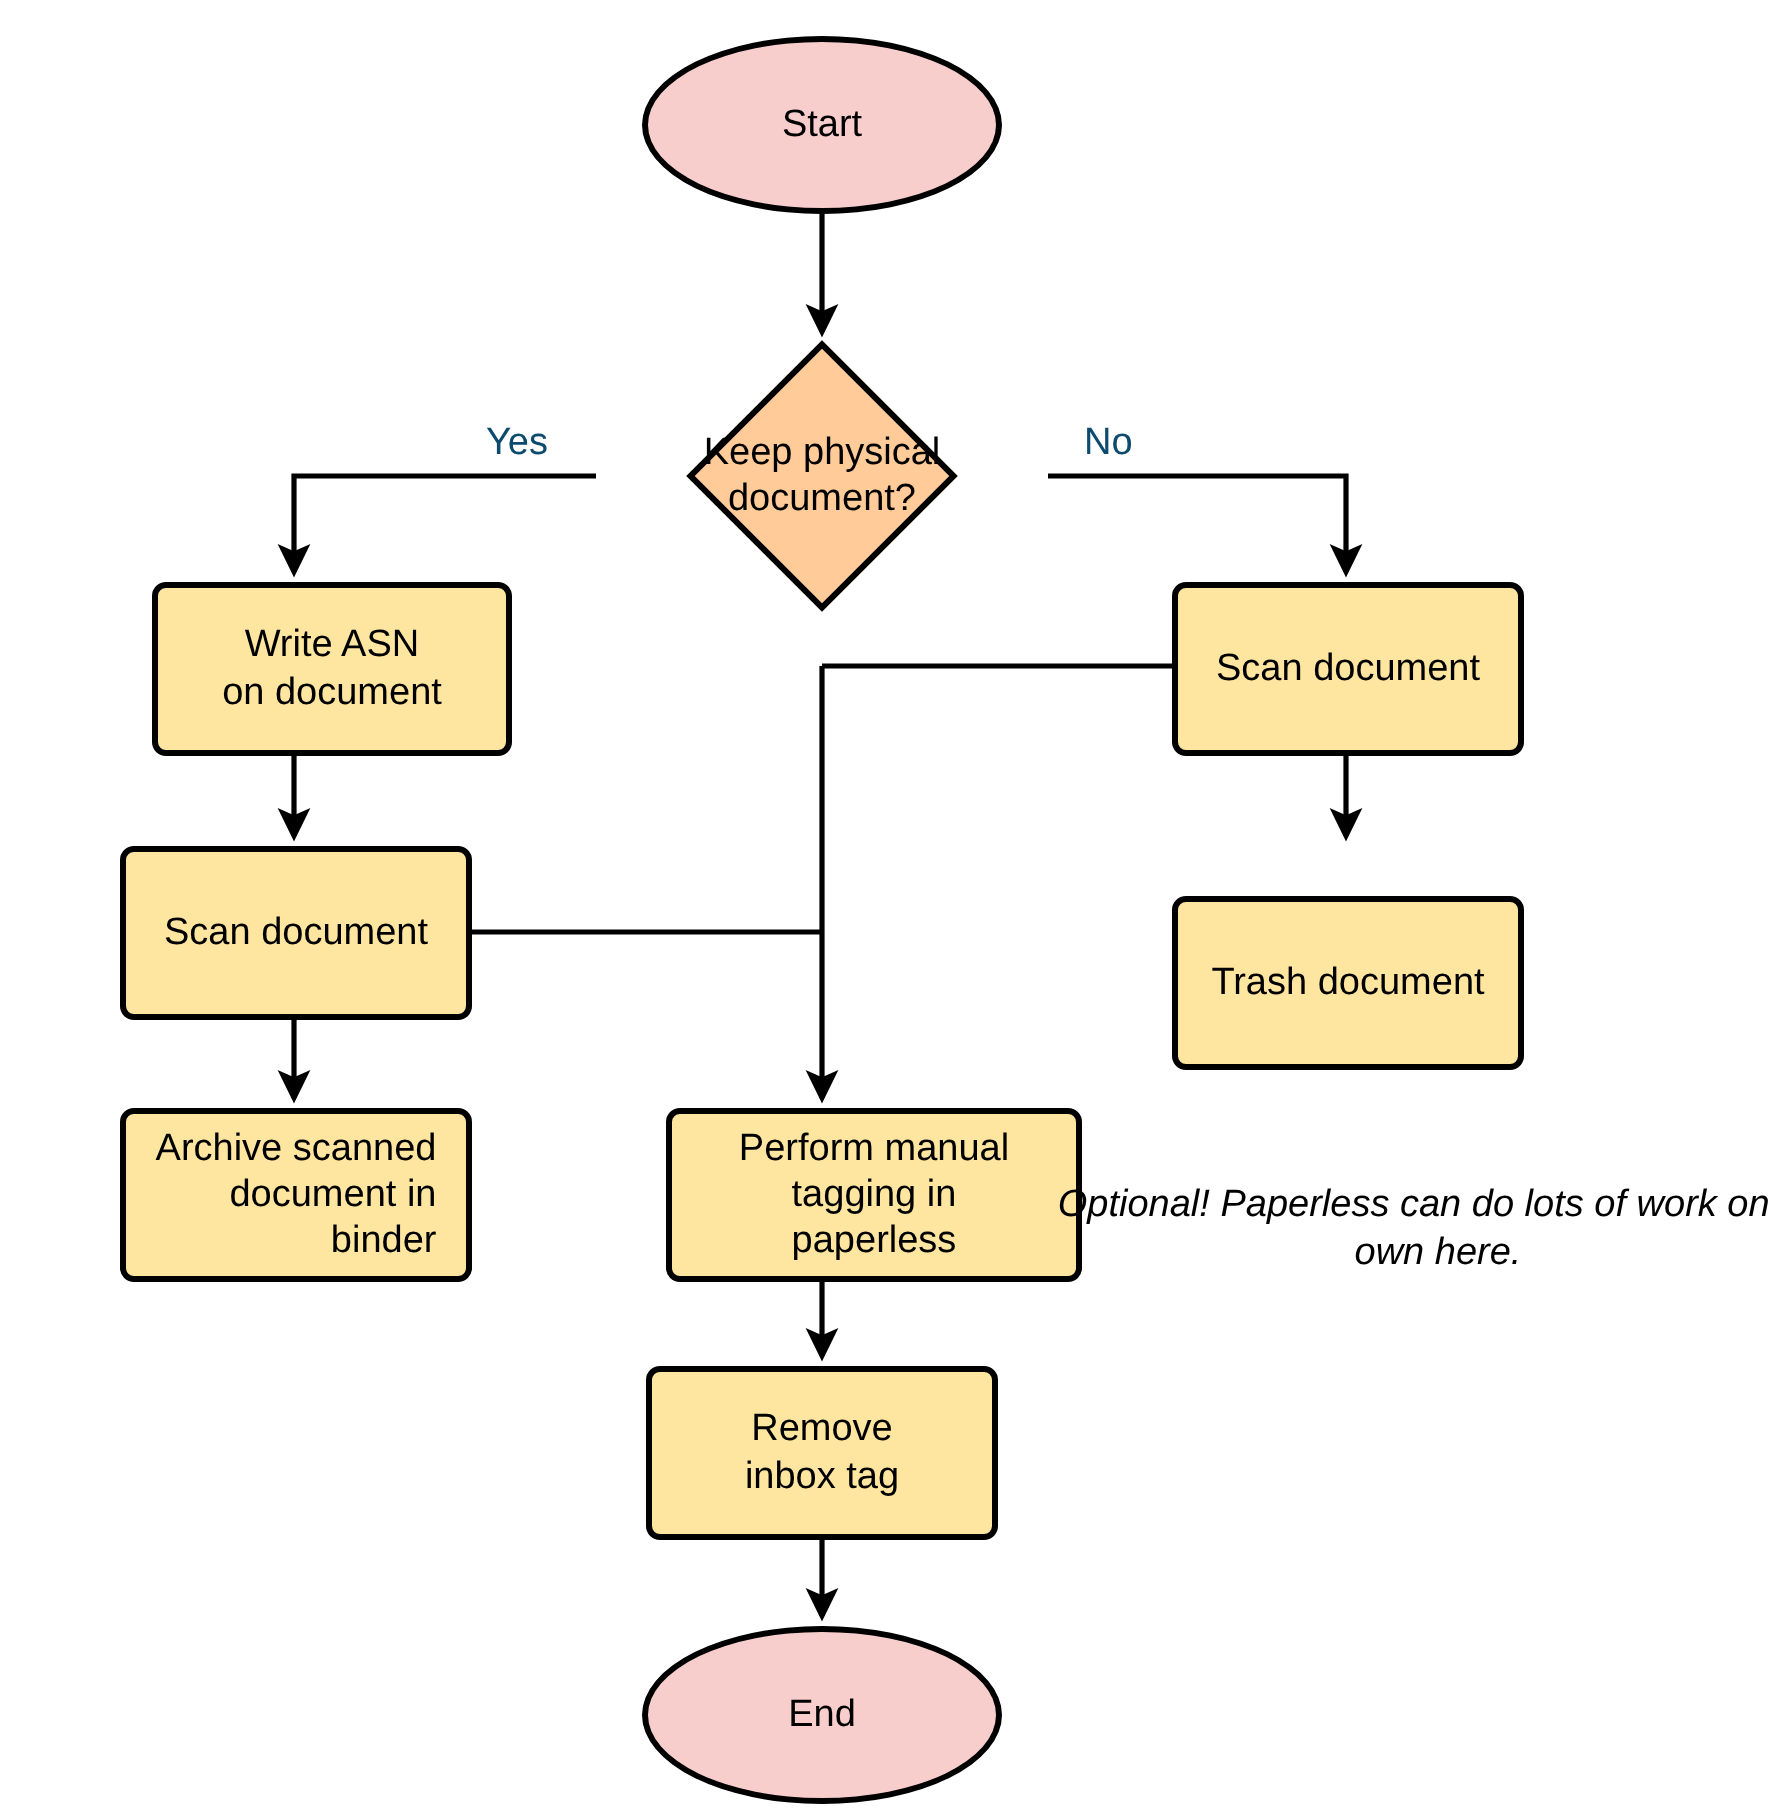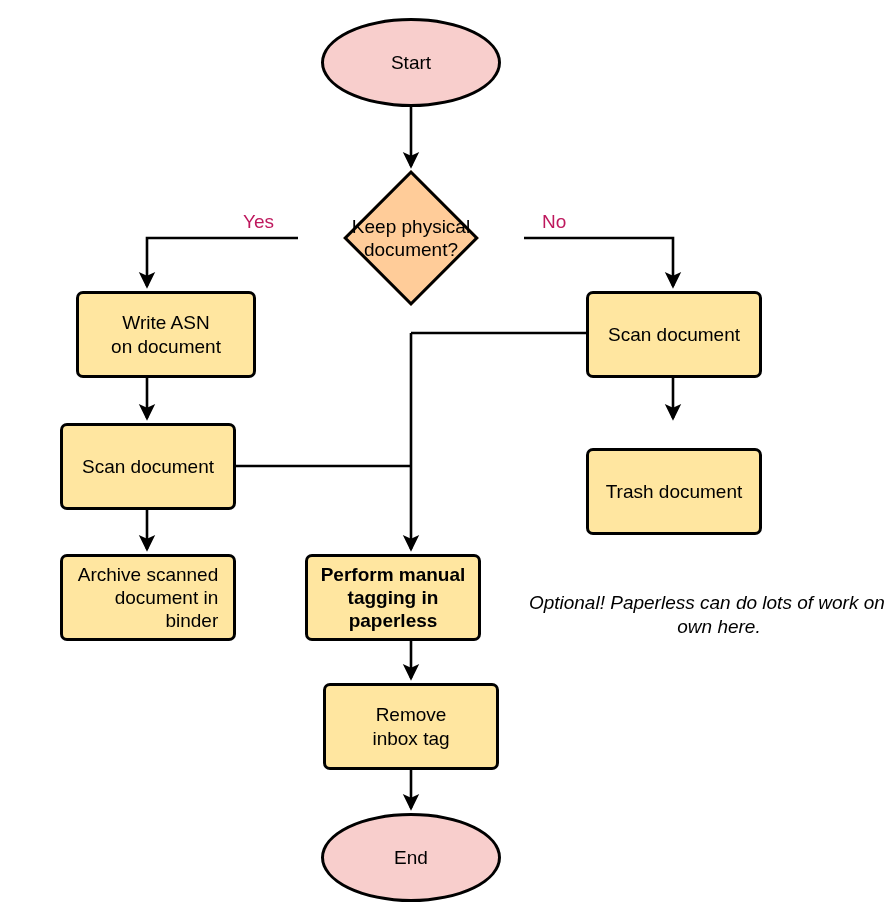--- a/index.html
+++ b/index.html
@@ -60,21 +60,21 @@
     background: #ffcc99;
     border: 3px solid #000000;
     box-sizing: border-box;
     transform: rotate(45deg);
     z-index: 1;
   }
   .edge-label {
     position: absolute;
     font-family: "Liberation Sans", sans-serif;
     font-size: 19px;
-    color: #be185d;
+    color: #0c4a6e;
     background: transparent;
     white-space: nowrap;
   }
   .annotation {
     position: absolute;
     font-family: "Liberation Sans", sans-serif;
     font-style: italic;
     font-size: 19px;
     line-height: 1.28;
     color: #000000;
@@ -131,21 +131,21 @@
   <div class="node process" style="left:27px; top:423px; width:176px; height:87px;">Scan document</div>
 
   <div class="node process" style="left:27px; top:554px; width:176px; height:87px;text-align:right;">Archive scanned
 document in
 binder</div>
 
   <div class="node process" style="left:553px; top:291px; width:176px; height:87px;">Scan document</div>
 
   <div class="node process" style="left:553px; top:448px; width:176px; height:87px;">Trash document</div>
 
-  <div class="node process" style="left:272px; top:554px; width:176px; height:87px;font-weight:bold;">Perform manual
+  <div class="node process" style="left:300px; top:554px; width:208px; height:87px;">Perform manual
 tagging in
 paperless</div>
 
   <div class="node process" style="left:290px; top:683px; width:176px; height:87px;">Remove
 inbox tag</div>
 
   <div class="node terminal" style="left:288px; top:813px; width:180px; height:89px;">End</div>
 
   <div class="edge-label" style="left:210px; top:211px;">Yes</div>
 

